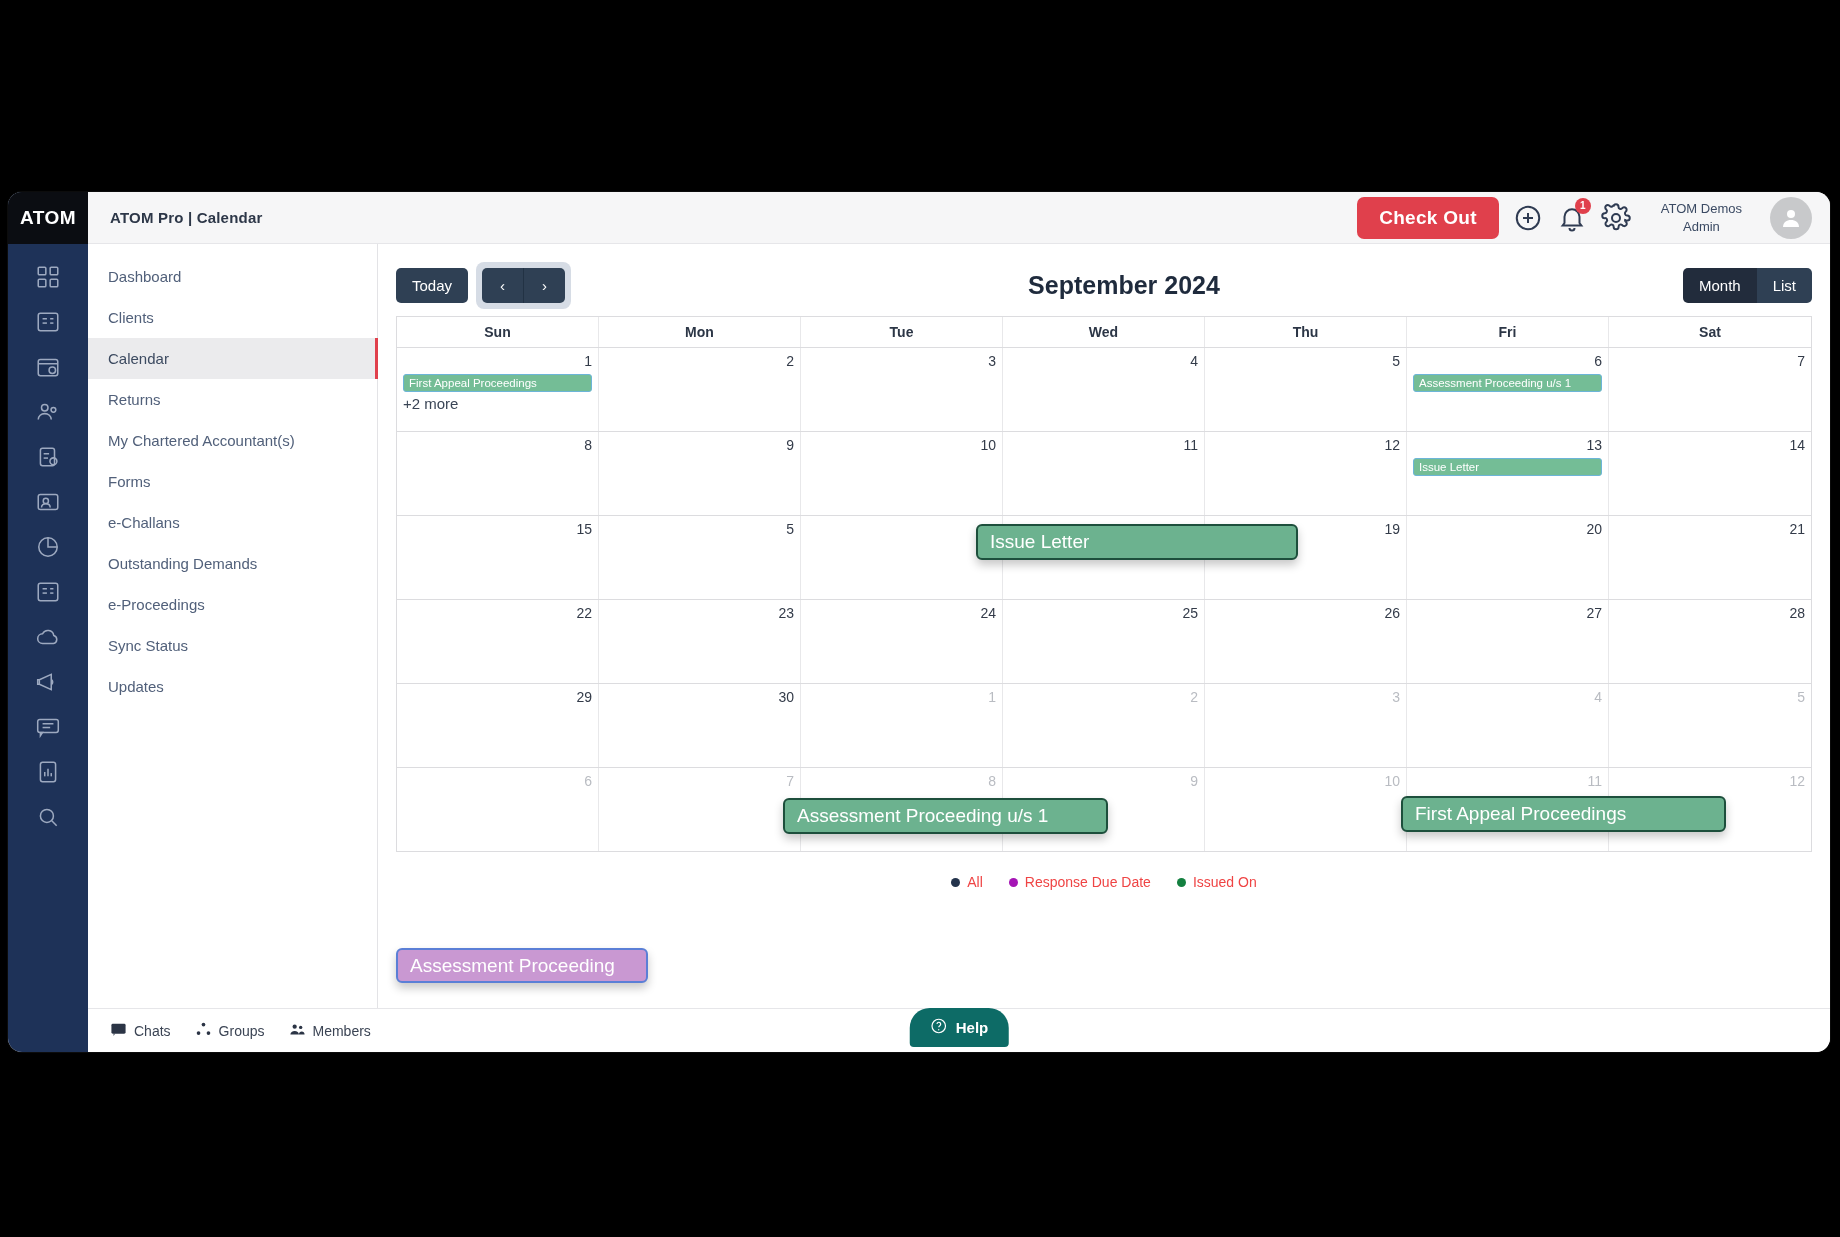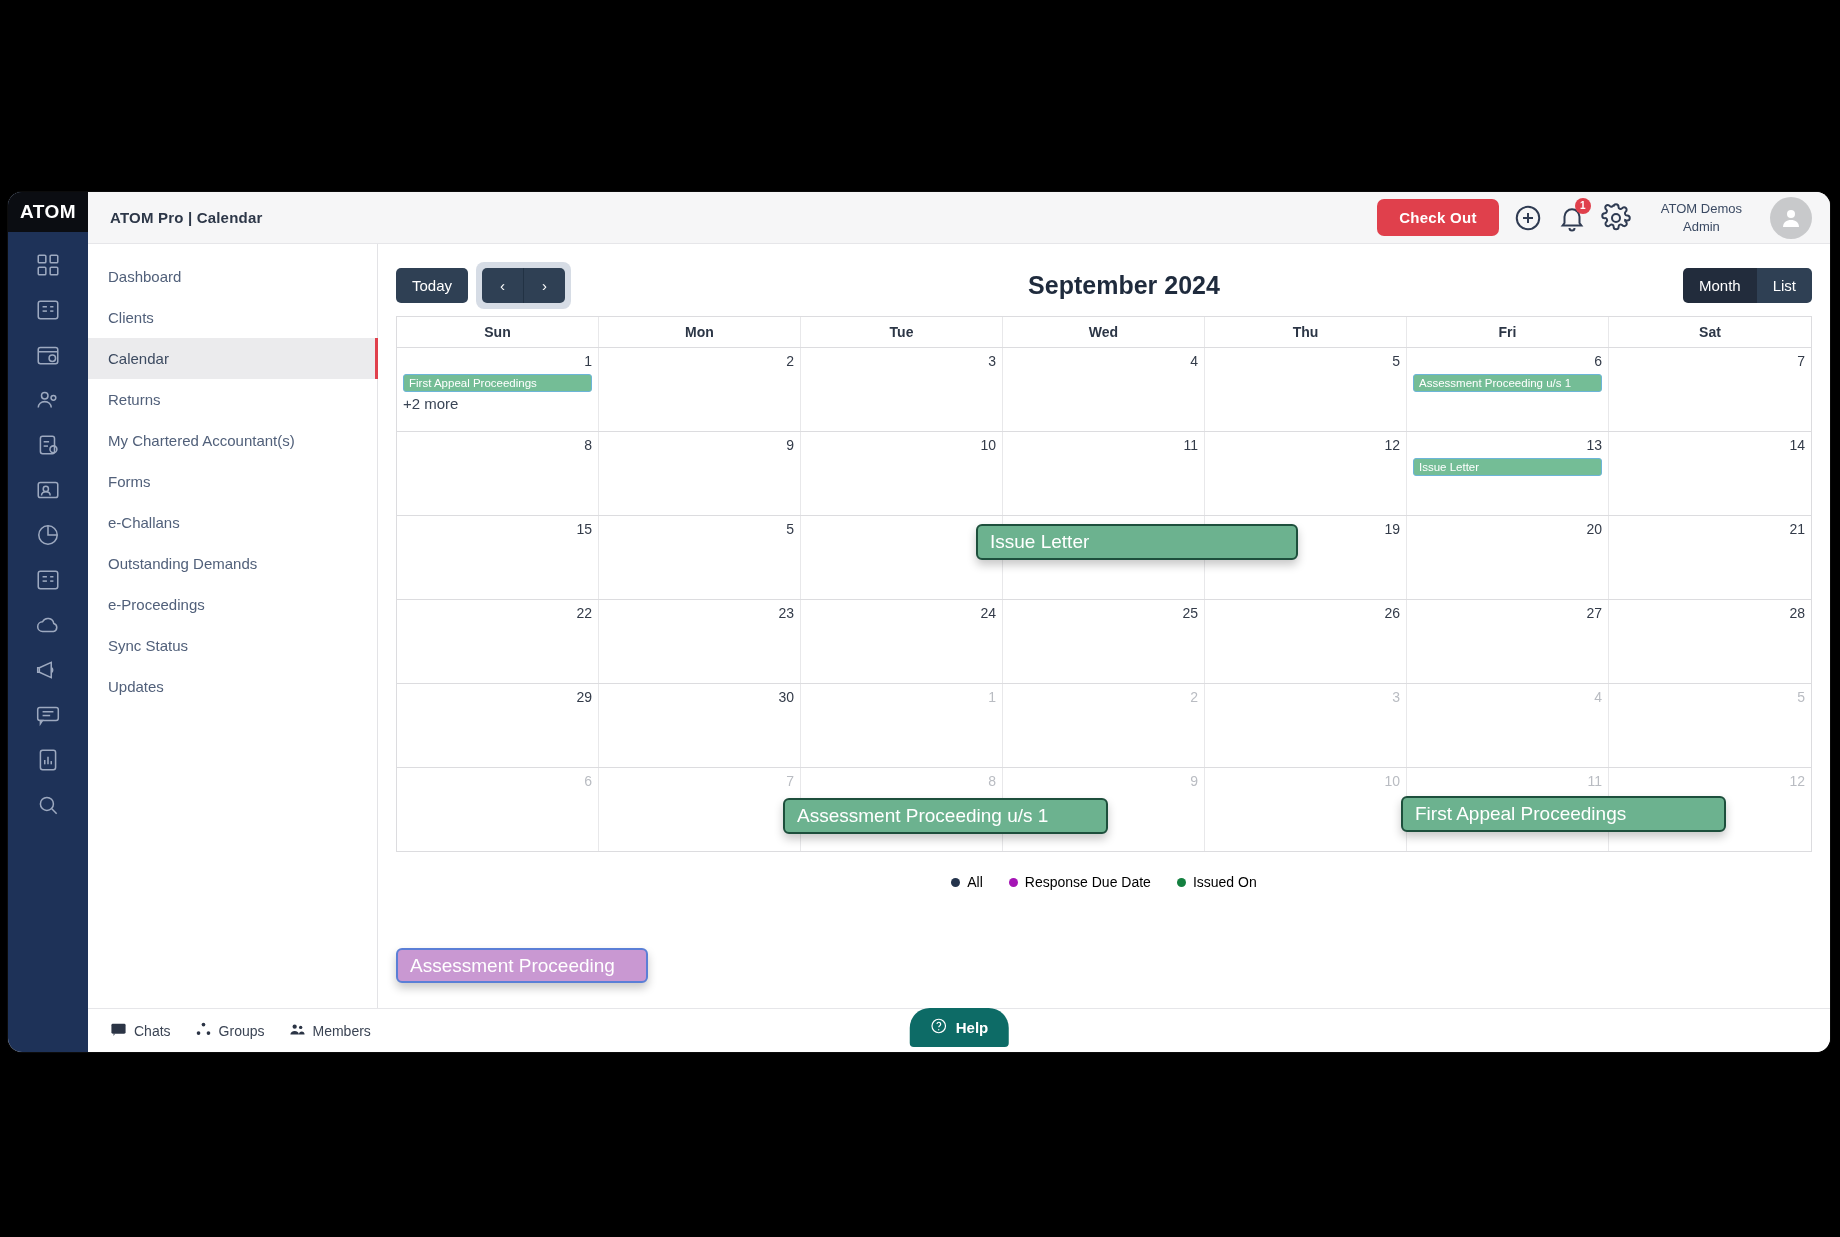--- a/index.html
+++ b/index.html
@@ -15,40 +15,40 @@
     box-shadow:0 0 0 1px #0c0c0c;
     display:flex;
   }
 
   
   .icon-rail {
     width:80px; background:#1e3258; flex:0 0 80px;
     display:flex; flex-direction:column; align-items:center;
   }
   .rail-logo {
-    width:80px; height:40px; background:#0b0d12; color:#fff;
+    width:80px; height:52px; background:#0b0d12; color:#fff;
     display:flex; align-items:center; justify-content:center;
     font-weight:700; font-size:19px; letter-spacing:.5px;
   }
   .rail-icons { padding-top:20px; display:flex; flex-direction:column; gap:19px; width:100%; align-items:center;}
   .rail-ico { width:26px; height:26px; opacity:.72; display:block; }
   .rail-ico svg { width:26px; height:26px; stroke:#cfd8e8; fill:none; stroke-width:1.4; }
 
   
   .right { flex:1; display:flex; flex-direction:column; min-width:0; }
 
   
   .topbar {
     height:52px; background:#f6f6f7; display:flex; align-items:center;
     border-bottom:1px solid #e6e6e9; padding:0 18px 0 22px; gap:14px;
   }
   .app-title { font-size:15px; font-weight:700; color:#2d3748; letter-spacing:.2px; }
   .topbar-spacer { flex:1; }
   .checkout-btn {
-    background:#e0404c; color:#fff; font-size:15px; font-weight:700;
+    background:#e0404c; color:#fff; font-size:19px; font-weight:700;
     border:none; border-radius:7px; padding:10px 22px; cursor:pointer;
     letter-spacing:.3px;
   }
   .tb-ico { width:30px; height:30px; color:#2f3b52; position:relative; cursor:pointer; }
   .tb-ico svg { width:30px; height:30px; stroke:#2f3b52; fill:none; stroke-width:1.6; }
   .badge {
     position:absolute; top:-5px; right:-4px; background:#e0404c; color:#fff;
     font-size:10px; font-weight:700; border-radius:50%;
     width:16px; height:16px; display:flex; align-items:center; justify-content:center;
   }
@@ -122,21 +122,21 @@
     position:absolute; color:#fff; border-radius:6px;
     display:flex; align-items:center; padding:0 12px;
     font-size:19px; white-space:nowrap; overflow:hidden; cursor:grabbing;
     box-shadow:0 5px 10px rgba(0,0,0,.22);
   }
   .fe-green { background:#6cb28f; border:2px solid #1d4f3c; }
   .fe-purple{ background:#c998d2; border:2px solid #5b7fd6; }
 
   .legend {
     display:flex; justify-content:center; gap:26px; margin-top:22px;
-    font-size:14px; color:#000000; align-items:center;
+    font-size:14px; color:#ef4444; align-items:center;
   }
   .legend span.dot { width:9px; height:9px; border-radius:50%; display:inline-block; margin-right:7px; }
 
   
   .footer {
     height:44px; border-top:1px solid #e6e6e9; background:#fff;
     display:flex; align-items:center; padding-left:22px; gap:8px;
     font-size:14px; color:#3b4454; position:relative;
   }
   .f-item { display:flex; align-items:center; gap:7px; margin-right:16px; cursor:pointer;}

